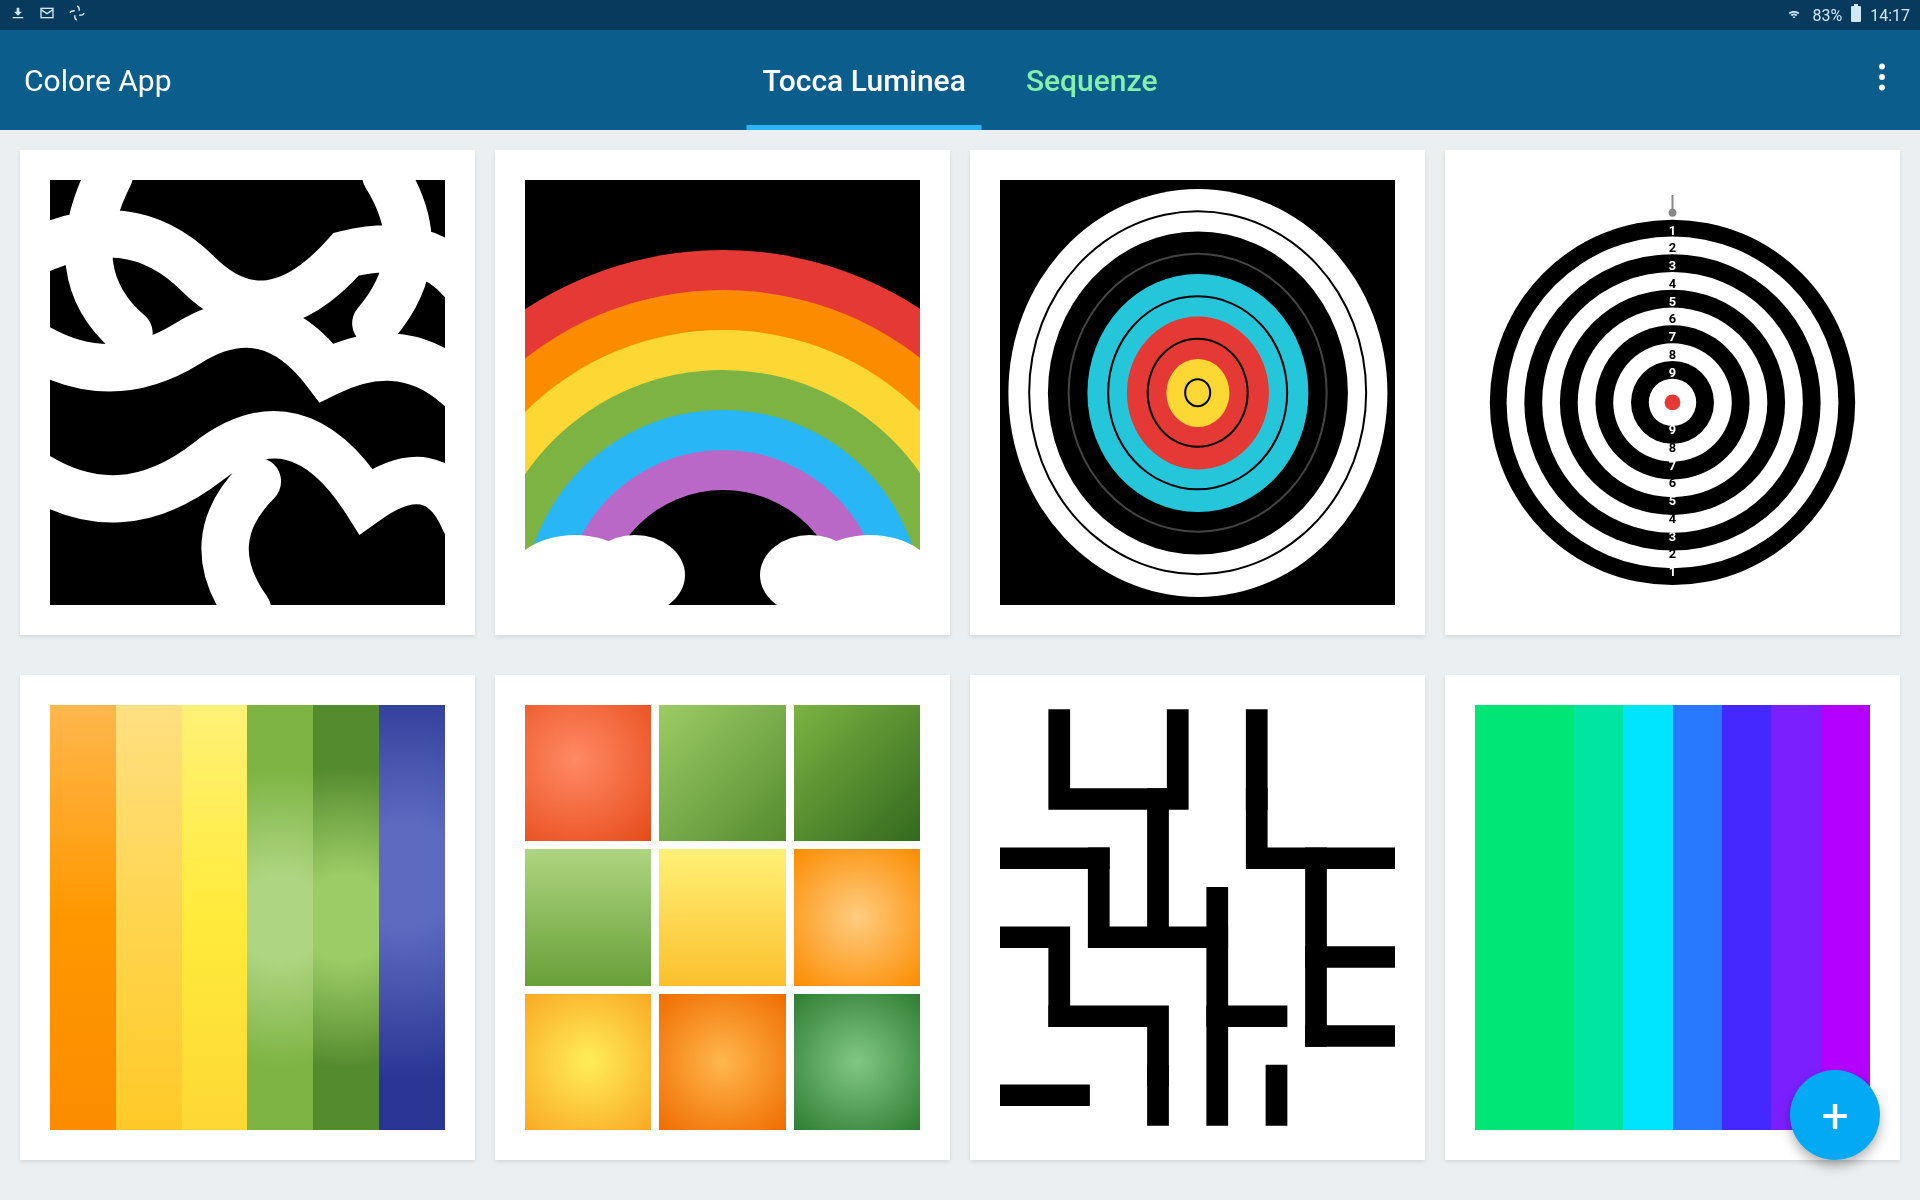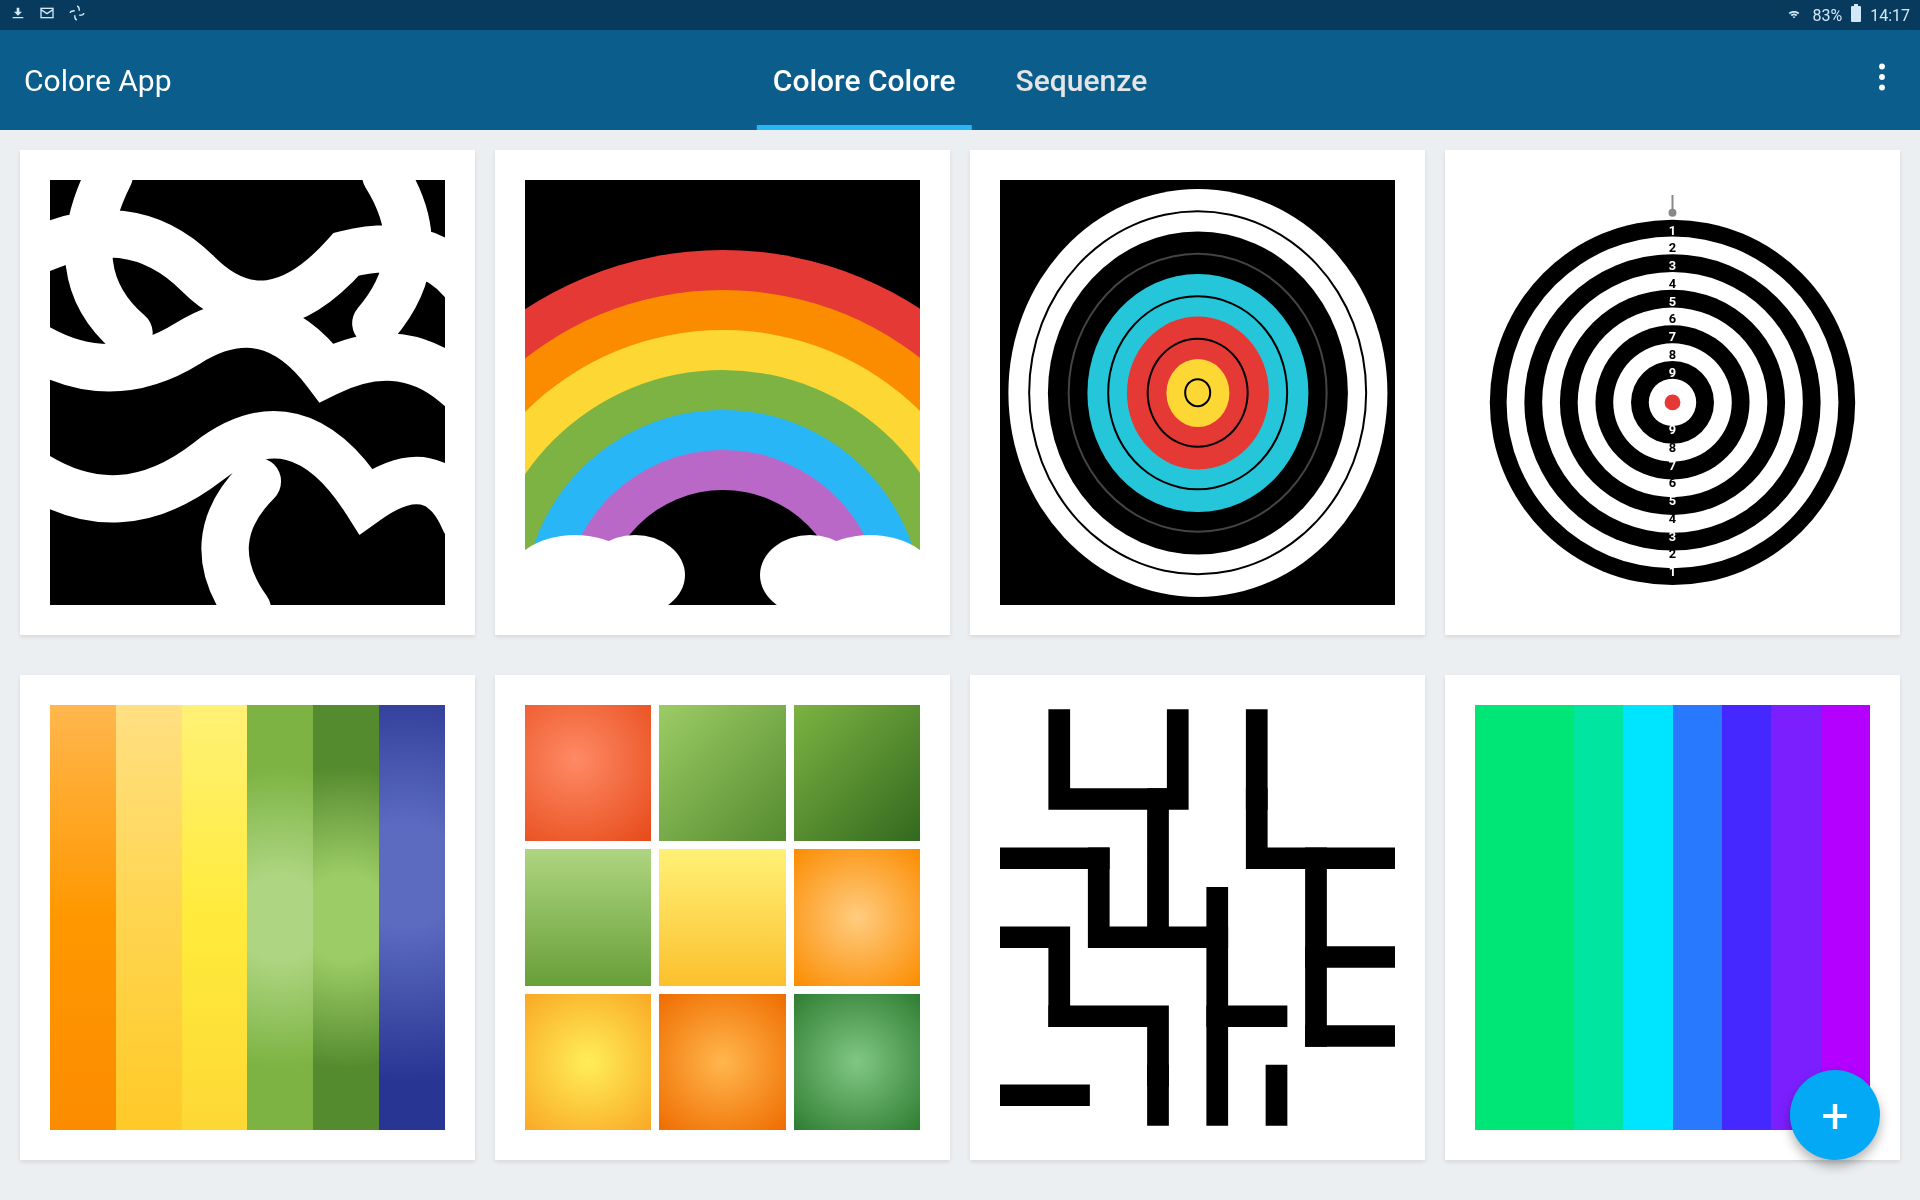--- a/index.html
+++ b/index.html
@@ -24,21 +24,21 @@
     color: #fff;
     display: flex;
     align-items: center;
     padding: 0 24px;
     position: relative;
   }
   .app-title { font-size: 30px; font-weight: 400; }
   .tabs { position: absolute; left: 50%; transform: translateX(-50%); display: flex; gap: 60px; height: 100%; align-items:center; }
   .tab { font-size: 30px; font-weight: 500; cursor: pointer; position: relative; height:100%; display:flex; align-items:center;}
   .tab.active { color: #fff; }
-  .tab.inactive { color: #e5e5e5; }
+  .tab.inactive { color: #86efac; }
   .tab.active::after {
     content: "";
     position: absolute;
     bottom: 0; left: -16px; right: -16px;
     height: 5px;
     background: #29b6f6;
   }
   .overflow { margin-left: auto; font-size: 28px; cursor: pointer; padding: 10px;}
 
   .content {
@@ -145,21 +145,21 @@
           <rect x="4" y="0" width="4" height="2"></rect>
         </svg>
     </span>
     <span>14:17</span>
   </div>
 </div>
 
 <div class="app-bar">
   <div class="app-title">Colore App</div>
   <div class="tabs">
-    <div class="tab active">Colore Colore</div>
+    <div class="tab active">Tocca Luminea</div>
     <div class="tab inactive">Sequenze</div>
   </div>
   <div class="overflow">
     <svg width="8" height="28" viewBox="0 0 6 24" fill="#fff">
         <circle cx="3" cy="3" r="2.5"></circle>
         <circle cx="3" cy="12" r="2.5"></circle>
         <circle cx="3" cy="21" r="2.5"></circle>
       </svg>
   </div>
 </div>

